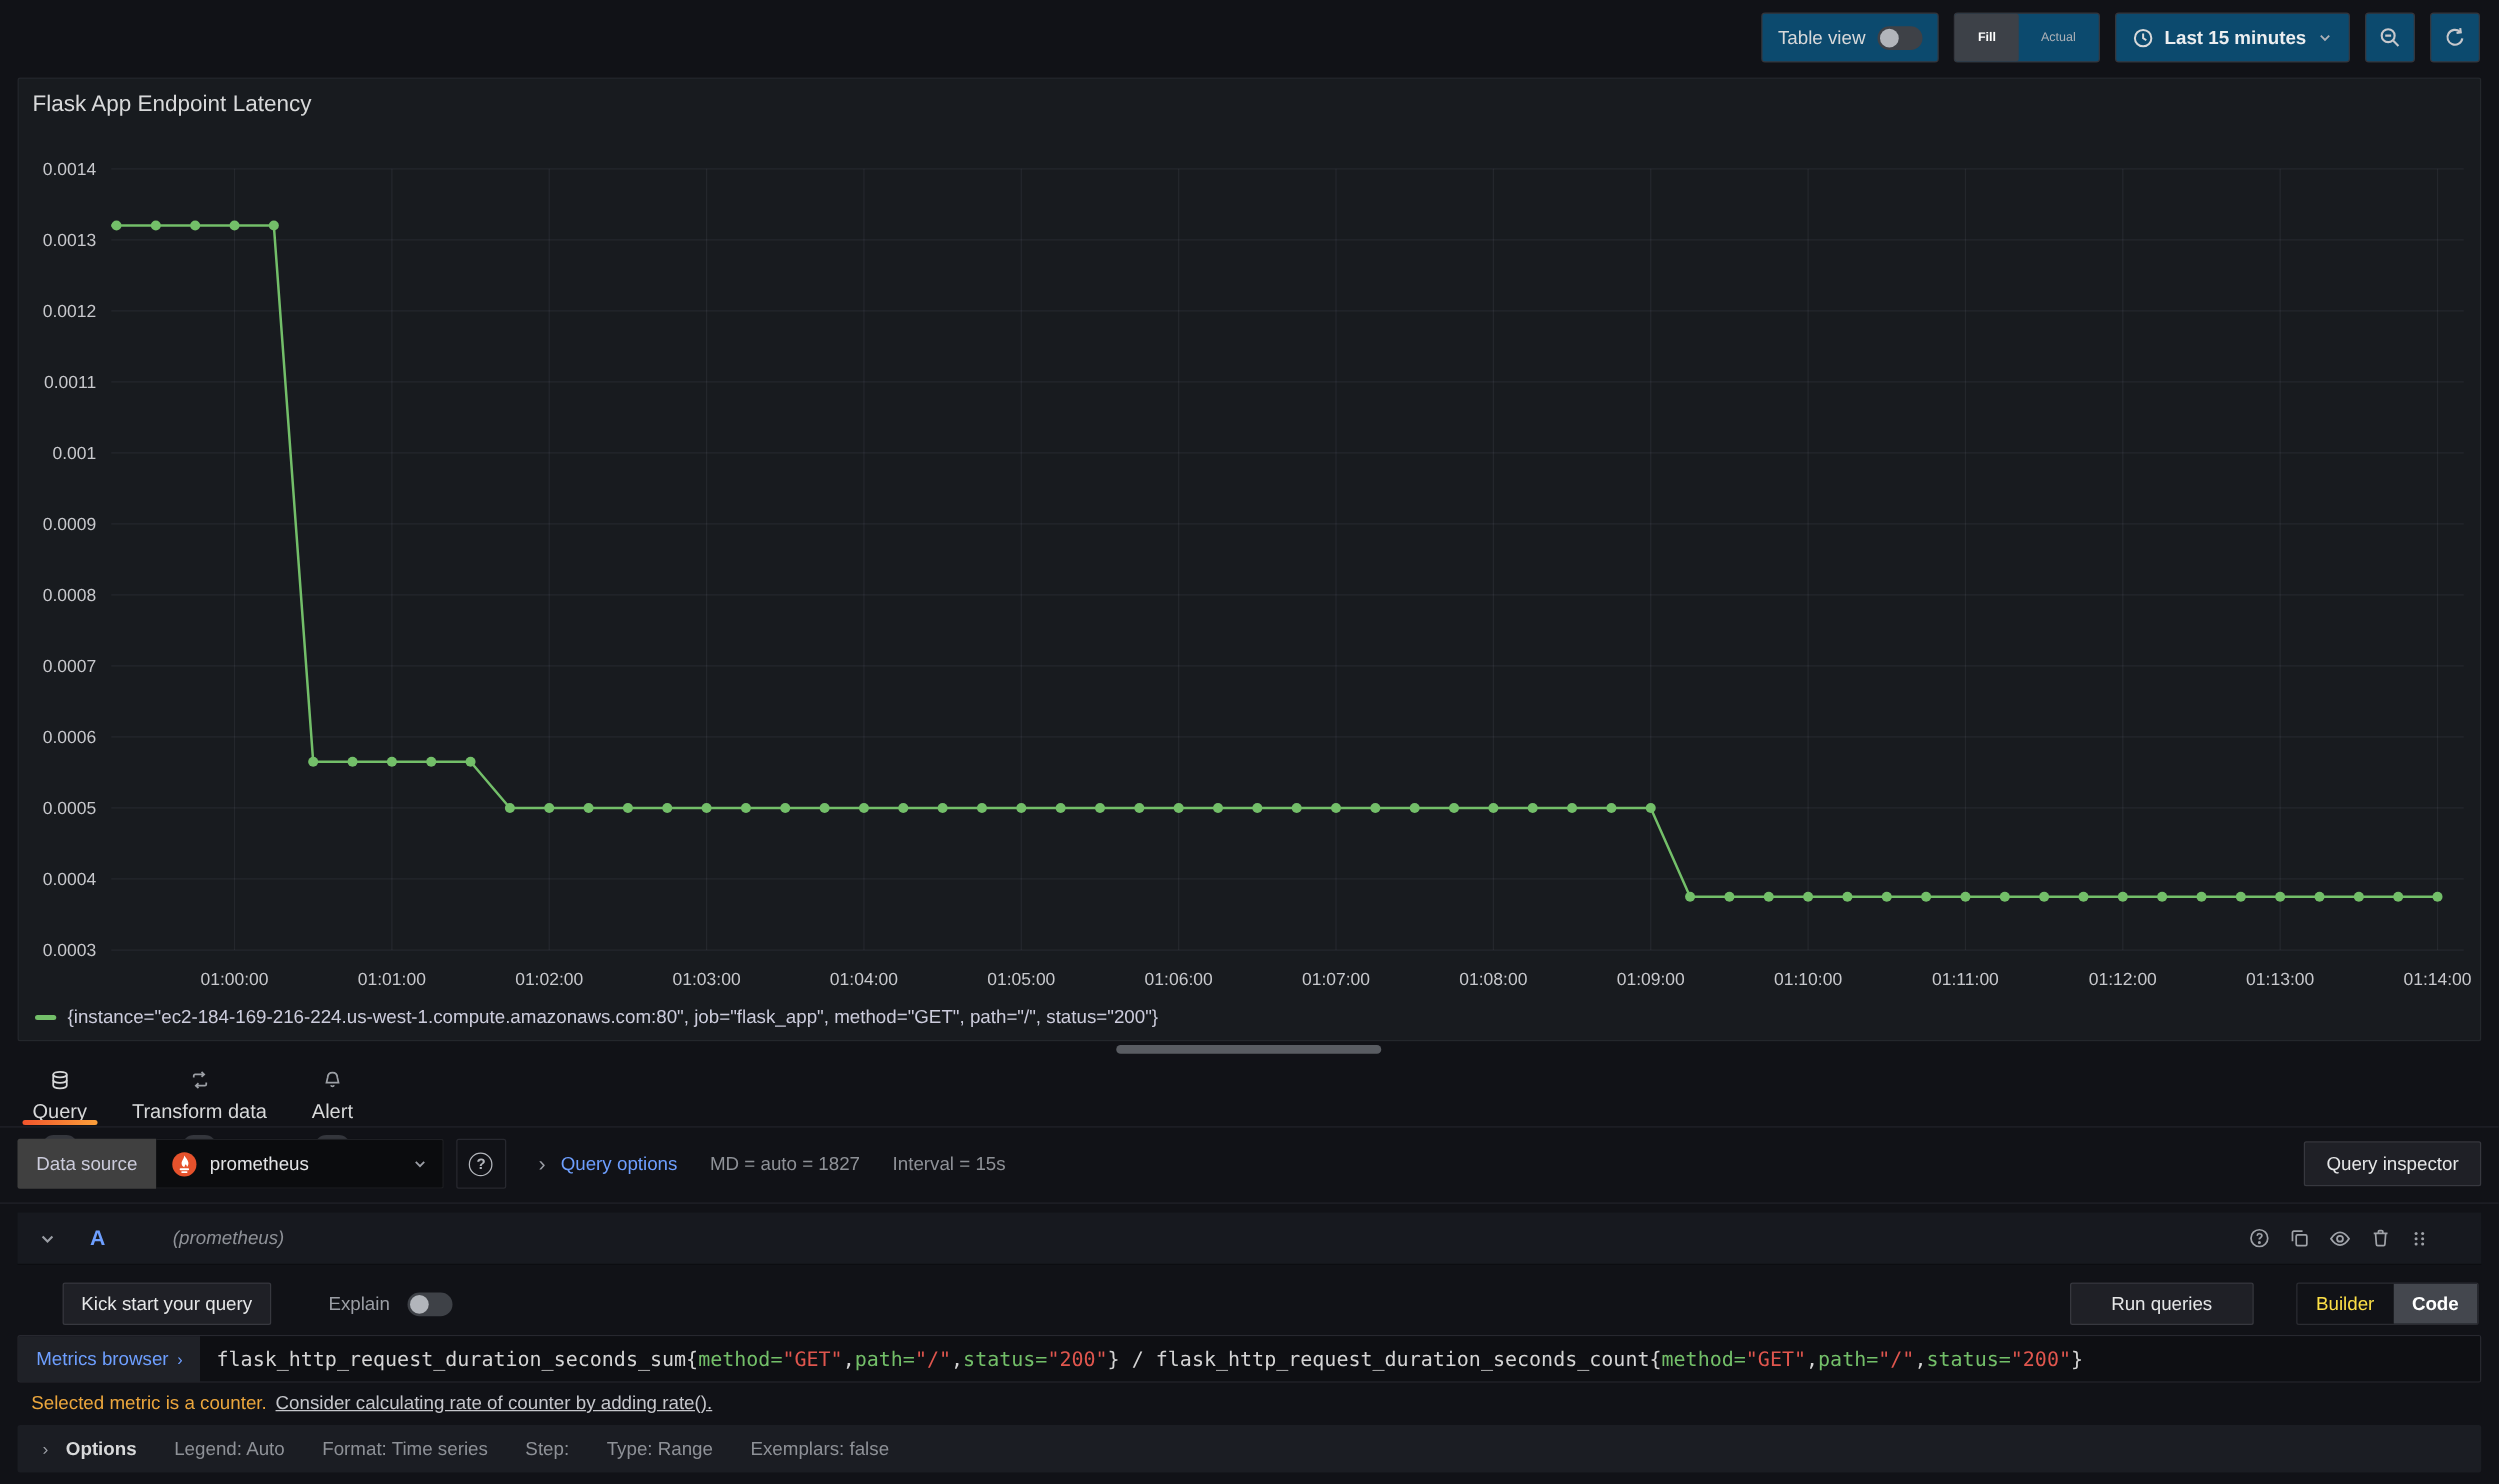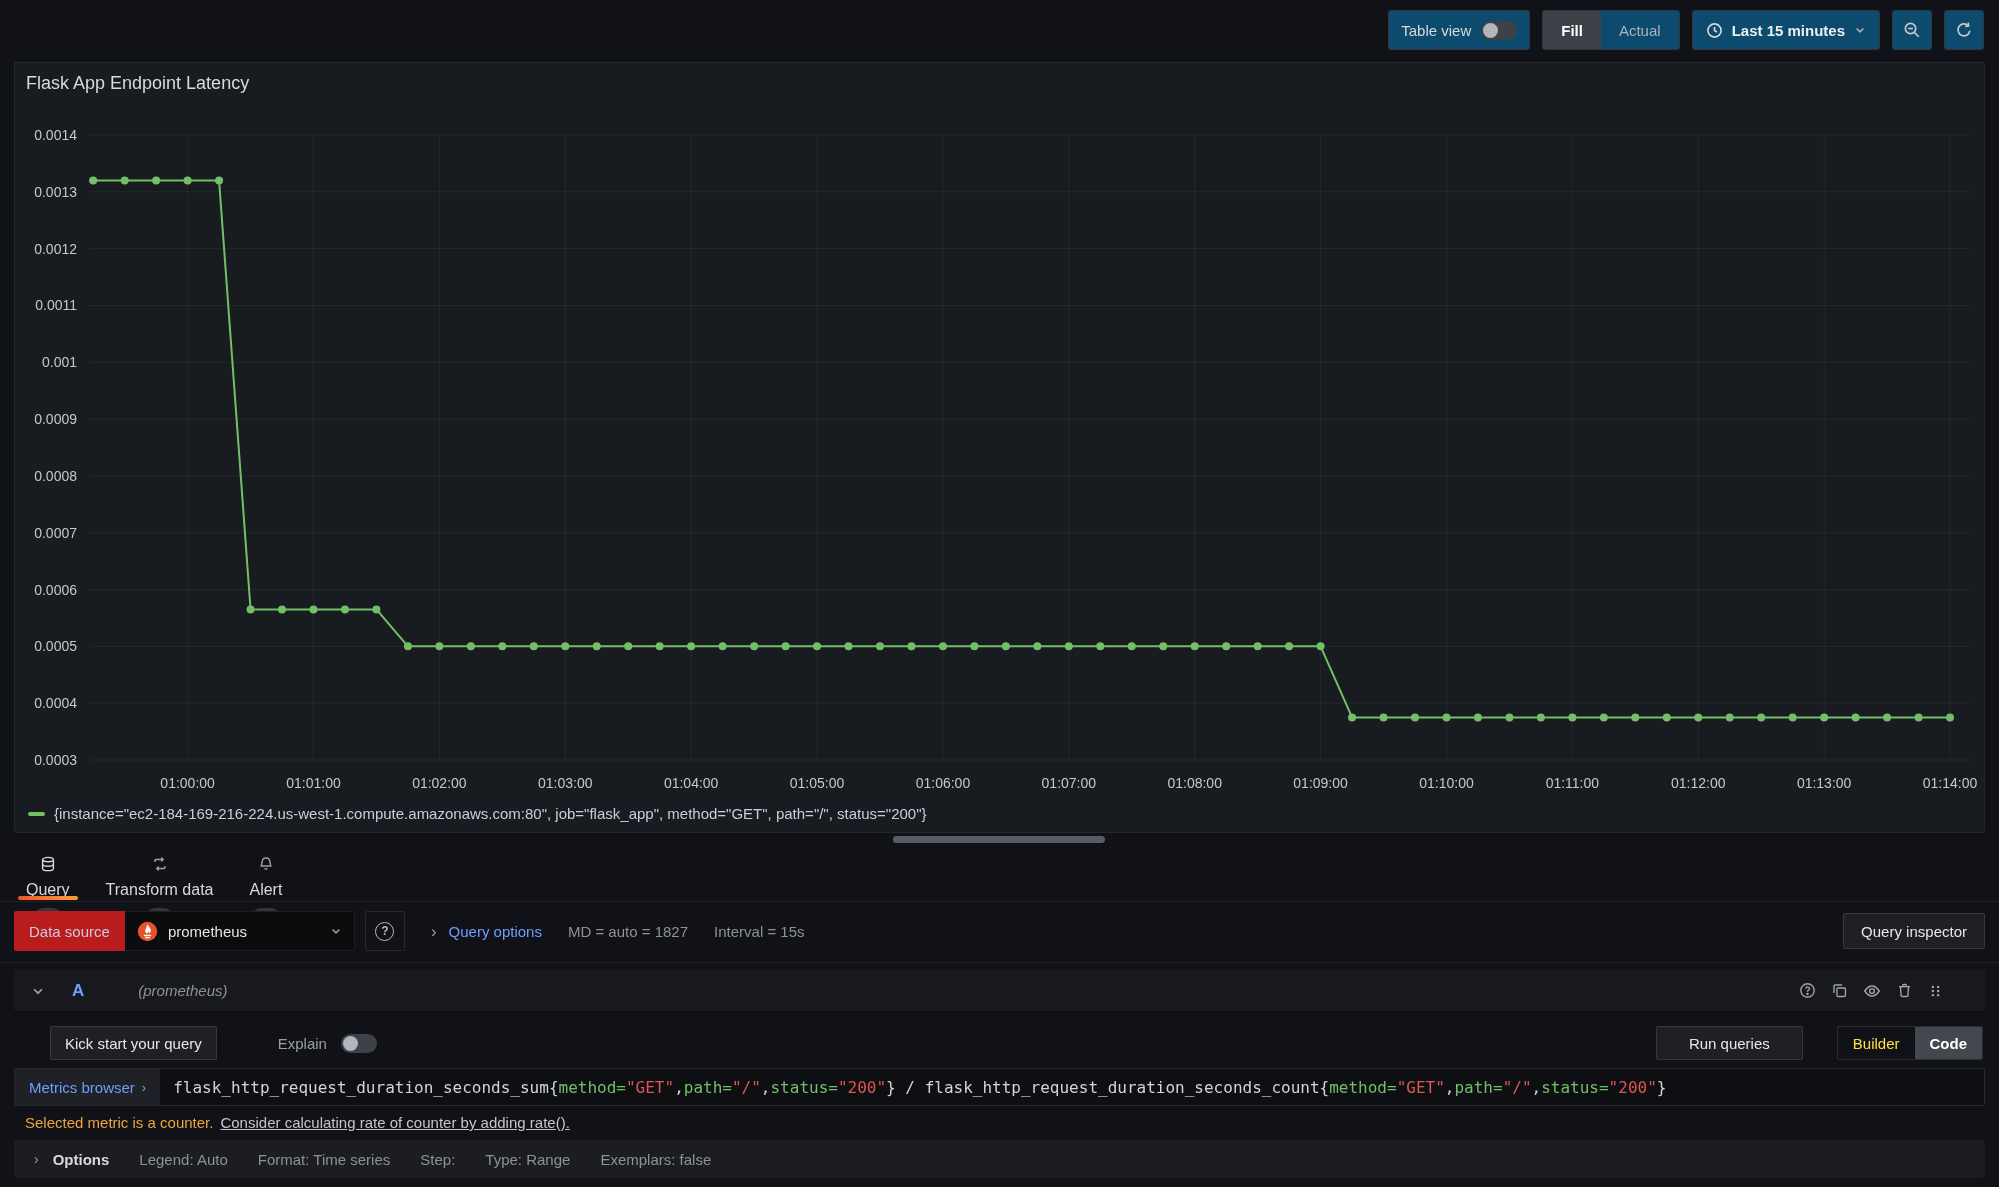--- a/index.html
+++ b/index.html
@@ -13,21 +13,21 @@
     font-size:15px;
   }
 
   
   .toolbar { position:absolute; top:10px; right:15px; display:flex; gap:12px; align-items:center; height:40px; }
   .tb-group { display:flex; align-items:center; height:40px; border:1px solid #34363d; border-radius:3px; background:#0c4a6e; }
   .tb-tableview { gap:10px; padding:0 12px; }
   .tb-tableview span { color:#d8d9da; font-size:15px; }
   .toggle { width:36px; height:19px; border-radius:10px; background:#3e4147; position:relative; cursor:pointer; flex:0 0 auto; }
   .toggle .knob { position:absolute; left:2px; top:2px; width:15px; height:15px; border-radius:50%; background:#b2b5bb; }
-  .seg { padding:0 18px; height:100%; display:flex; align-items:center; font-size:15px; color:#aeb1b7; }
+  .seg { padding:0 18px; height:100%; display:flex; align-items:center; font-size:10px; color:#aeb1b7; }
   .seg.active { background:#3d4148; color:#ffffff; font-weight:700; border-radius:2px; }
   .tb-time { gap:9px; padding:0 13px; font-weight:700; color:#eceef0; font-size:15px; }
   .tb-icon-btn { width:40px; justify-content:center; display:flex; align-items:center; color:#c7c8cc; }
   svg.ic { display:block; }
 
   
   .panel { position:absolute; left:14px; top:62px; width:1971px; height:771px;
            background:#181b1f; border:1px solid rgba(204,204,220,0.07); border-radius:2px; }
   .panel-title { position:absolute; left:11px; top:10px; font-size:18px; font-weight:500; color:#d8d9da; }
   .chart-svg { position:absolute; left:0; top:0; }
@@ -40,21 +40,21 @@
   .tab { display:flex; align-items:center; gap:9px; height:100%; position:relative; color:#d8d9da; font-size:16px; cursor:pointer; padding:0 2px;flex-direction:column; }
   .tab .t-icon { color:#9da0a6; display:flex; }
   .tab.active .t-icon { color:#d8d9da; }
   .tab .badge { background:#34363c; color:#c3c5ca; border-radius:11px; padding:1px 10px; font-size:14px; }
   .tab.active::after { content:""; position:absolute; left:-6px; right:-6px; bottom:0px; height:4px; border-radius:2px;
                        background:linear-gradient(90deg,#f2552c,#fb9f3a); }
   .divider { position:absolute; left:0; width:1999px; border-top:1px solid rgba(204,204,220,0.09); }
 
   
   .ds-row { position:absolute; left:14px; top:911px; width:1971px; height:40px; display:flex; align-items:center; }
-  .ds-label { background:#b91c1c; padding:0 15px; height:40px; display:flex; align-items:center; color:#ccccdc; border-radius:2px 0 0 2px; }
+  .ds-label { background:#404040; padding:0 15px; height:40px; display:flex; align-items:center; color:#ccccdc; border-radius:2px 0 0 2px; }
   .ds-select { display:flex; align-items:center; gap:10px; background:#0b0c0e; height:40px; padding:0 12px; width:230px;
                border:1px solid rgba(204,204,220,0.10); border-left:none; border-radius:0 2px 2px 0; cursor:pointer; }
   .ds-select .val { flex:1; color:#e3e4e6; }
   .ds-help { margin-left:10px; width:40px; height:40px; border:1px solid rgba(204,204,220,0.12); border-radius:2px;
              display:flex; align-items:center; justify-content:center; cursor:pointer; }
   .qmark { width:19px; height:19px; border:1.5px solid #b4b7bd; border-radius:50%; color:#b4b7bd; font-size:12px;
            display:flex; align-items:center; justify-content:center; font-weight:700; }
   .chev { color:#9b9ea5; font-size:17px; line-height:1; }
   .q-options { margin-left:26px; display:flex; align-items:center; gap:12px; cursor:pointer; }
   .link-blue { color:#6e9fff; font-weight:500; }
@@ -68,21 +68,21 @@
           border-bottom:1px solid rgba(0,0,0,0.45); display:flex; align-items:center; }
   .rowA .collapse { margin-left:17px; color:#9b9ea5; display:flex; cursor:pointer; }
   .refid { margin-left:27px; color:#6e9fff; font-weight:700; font-size:17px; cursor:pointer; }
   .ds-hint { margin-left:54px; color:#8e9197; font-style:italic; font-size:15px; }
   .rowA-icons { margin-left:auto; margin-right:42px; display:flex; align-items:center; gap:15px; color:#9fa2a8; }
   .rowA-icons > * { cursor:pointer; display:flex; }
 
   
   .ks-row { position:absolute; left:50px; top:1025px; width:1947px; height:36px; display:flex; align-items:center; }
   .ks-btn { height:34px; padding:0 14px; font-weight:500; }
-  .explain { margin-left:61px; color:#9b9ea5; }
+  .explain { margin-left:46px; color:#9b9ea5; }
   .ks-row .toggle { margin-left:14px; }
   .run-btn { margin-left:auto; height:34px; padding:0 32px; font-weight:500; }
   .mode-group { margin-left:34px; margin-right:14px; display:flex; border:1px solid rgba(204,204,220,0.14); border-radius:2px; height:34px; overflow:hidden; }
   .mode { padding:0 15px; display:flex; align-items:center; color:#fde047; cursor:pointer; }
   .mode.active { background:#44474e; color:#ffffff; font-weight:700; }
 
   
   .metrics-row { position:absolute; left:14px; top:1068px; width:1971px; height:38px; display:flex;
                  border:1px solid rgba(204,204,220,0.12); border-radius:2px; }
   .metrics-label { display:flex; align-items:center; gap:7px; padding:0 14px; background:#1f2127; cursor:pointer; }

